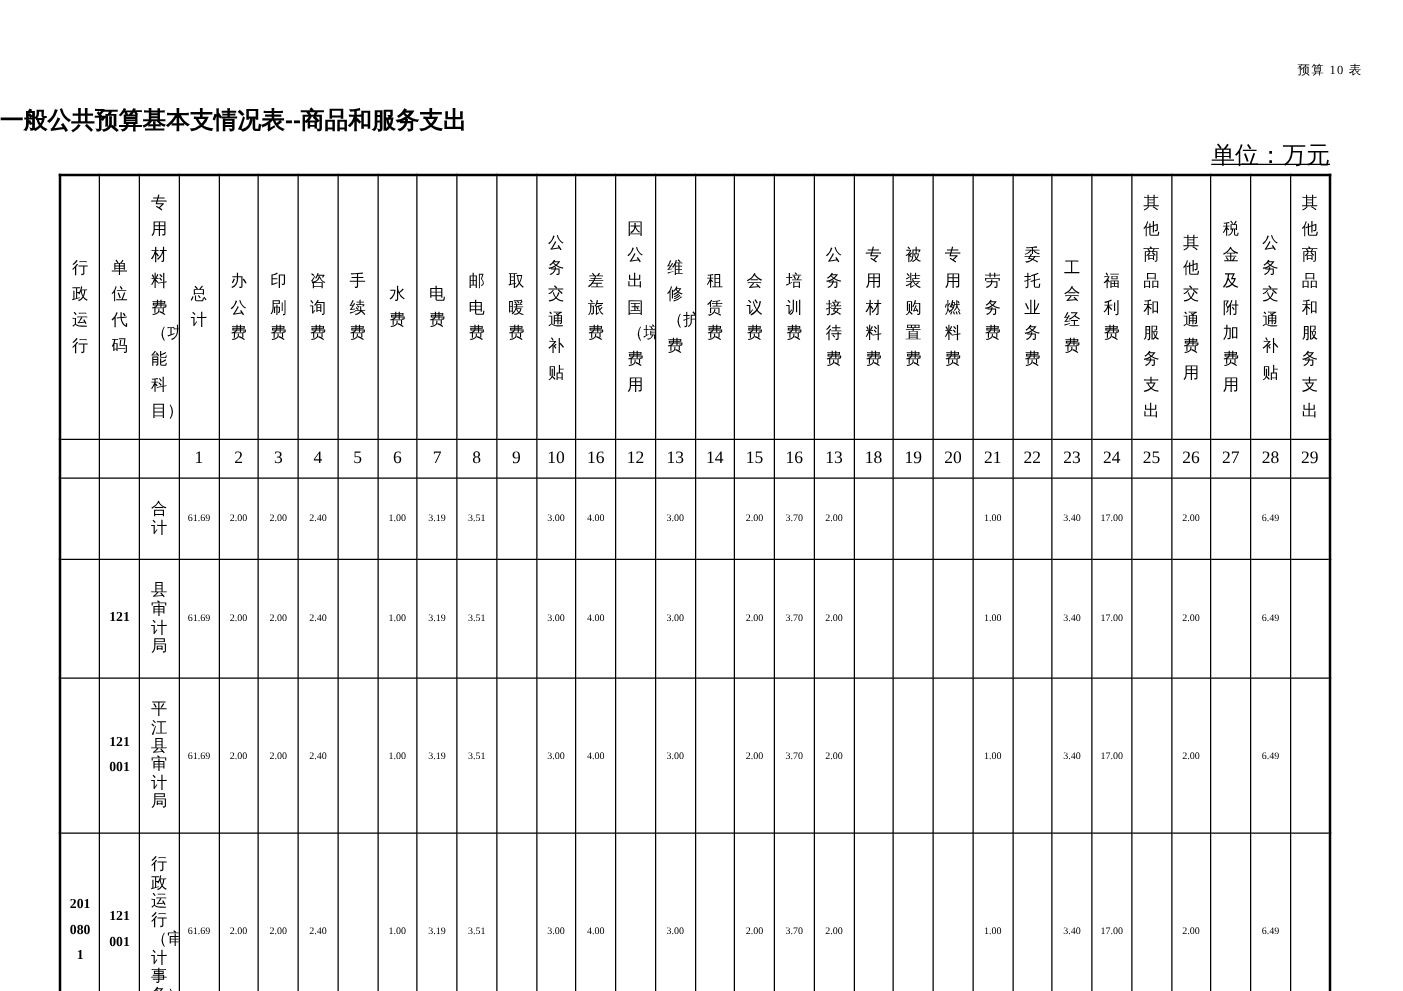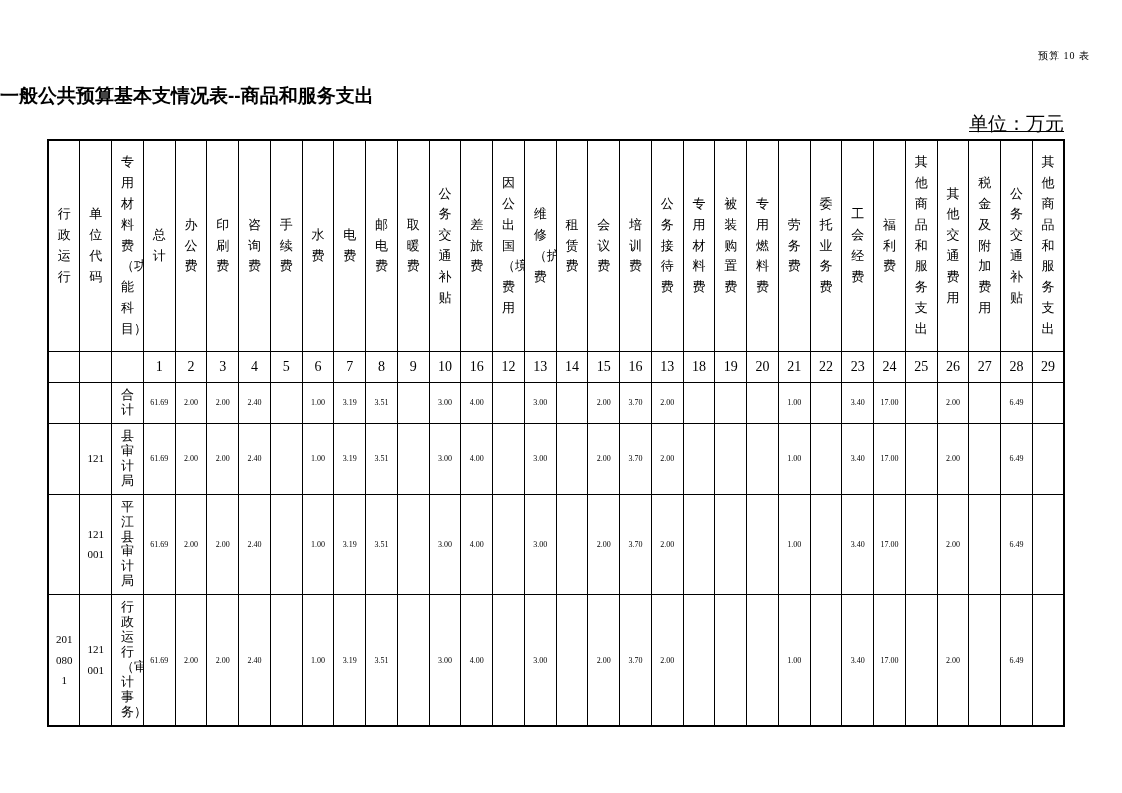--- a/index.html
+++ b/index.html
@@ -31,26 +31,26 @@
     text-align:center; vertical-align:middle;
     font-weight:normal; overflow:hidden;
   }
   .header-row th { height:210px; }
   .vtext {
     width:1em; margin:0 auto; word-break:break-all;
     line-height:1.6; font-size:13px;
   }
   .number-row td { height:30px; font-size:14px; }
   .vname {
-    width:1em; margin:0 auto; word-break:break-all;
+    width:1em; margin:12px auto; word-break:break-all;
     line-height:1.15; font-size:13px; padding:5px 0;
   }
   .codewrap {
     width:3ch; margin:0 auto; word-break:break-all;
-    line-height:1.9; font-size:11px;
+    line-height:1.9; font-size:11px;font-weight:bold;
   }
   td.val { font-size:8px; }
 </style>
 </head>
 <body>
 
 <div class="corner-label">预算 10 表</div>
 <div class="page-title">一般公共预算基本支情况表--商品和服务支出</div>
 <div class="unit-label">单位：万元</div>
 

